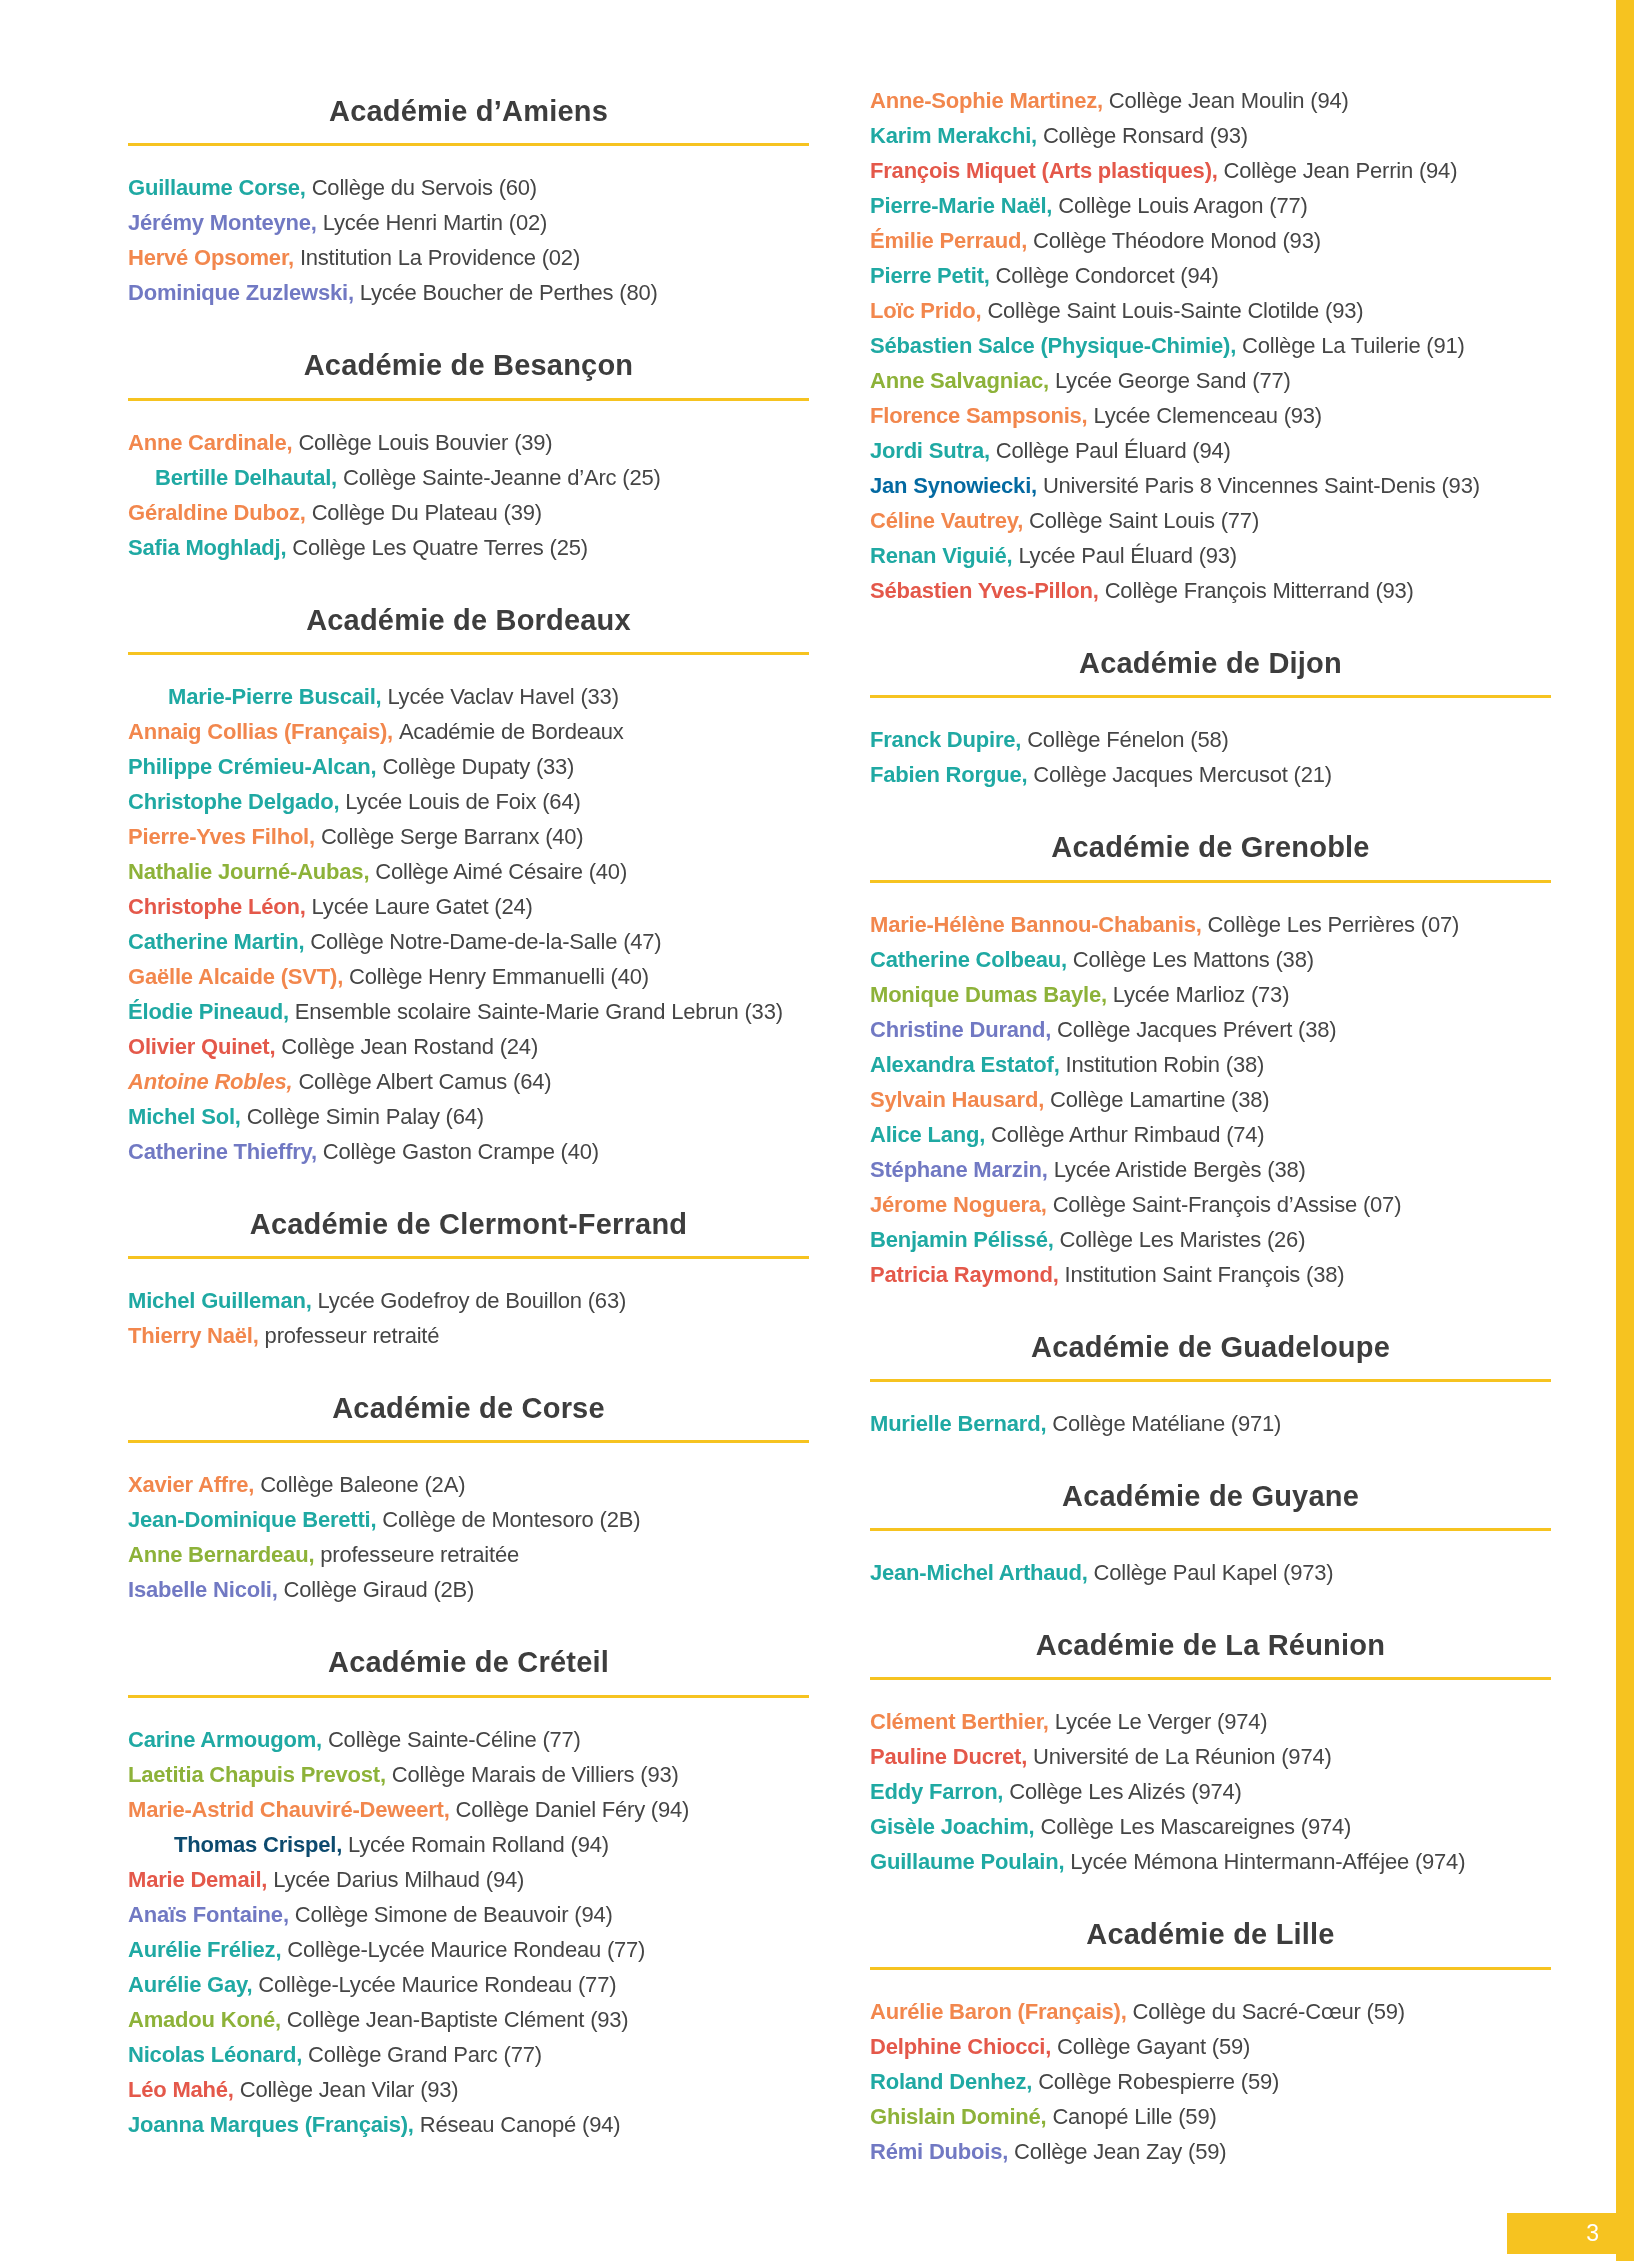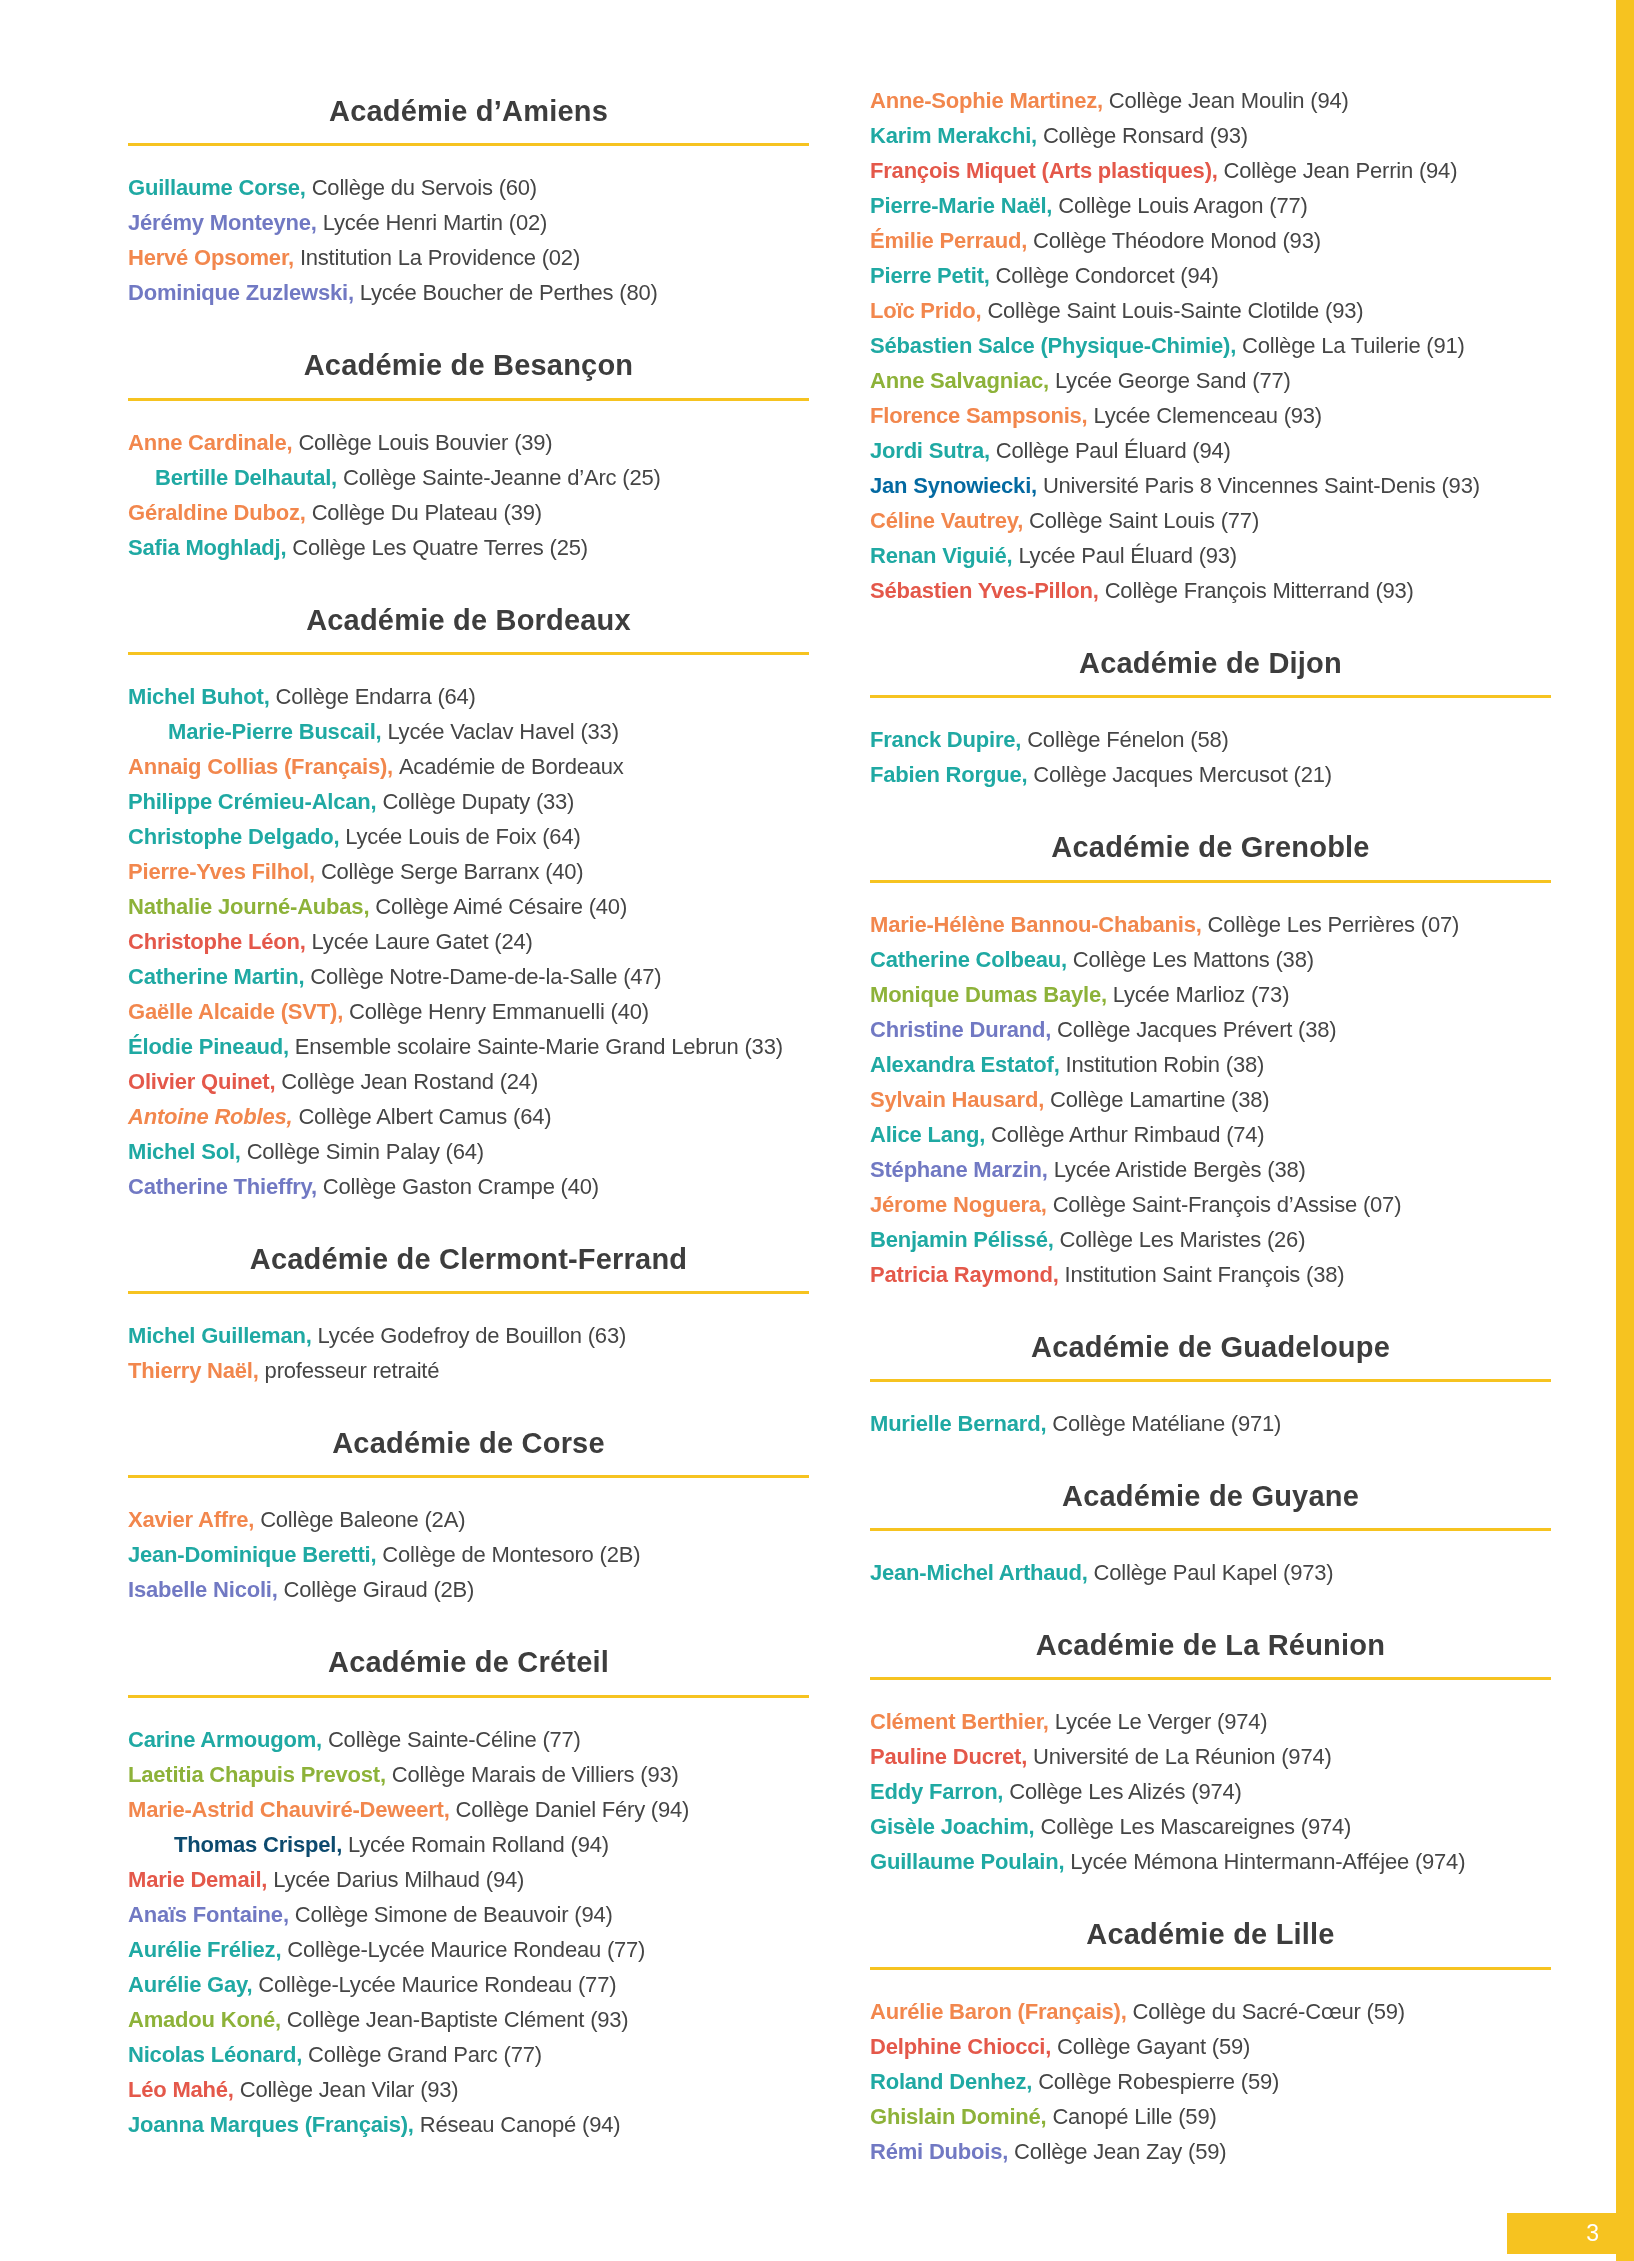--- a/index.html
+++ b/index.html
@@ -82,21 +82,20 @@
         </div>
         <h2 class="section-title">Académie de Besançon</h2>
         <div class="entries">
           <p class="entry"><span class="pname" style="color: rgb(242, 135, 77);">Anne Cardinale, </span><span class="school">Collège Louis Bouvier (39)</span></p>
           <p class="entry"><span class="pname" style="color: rgb(31, 169, 163); margin-left: 27px;">Bertille Delhautal, </span><span class="school">Collège Sainte-Jeanne d’Arc (25)</span></p>
           <p class="entry"><span class="pname" style="color: rgb(242, 135, 77);">Géraldine Duboz, </span><span class="school">Collège Du Plateau (39)</span></p>
           <p class="entry"><span class="pname" style="color: rgb(31, 169, 163);">Safia Moghladj, </span><span class="school">Collège Les Quatre Terres (25)</span></p>
         </div>
         <h2 class="section-title">Académie de Bordeaux</h2>
         <div class="entries">
-          <p class="entry"><span class="pname" style="color: rgb(31, 169, 163);">Michel Buhot, </span><span class="school">Collège Endarra (64)</span></p>
           <p class="entry"><span class="pname" style="color: rgb(31, 169, 163); margin-left: 40px;">Marie-Pierre Buscail, </span><span class="school">Lycée Vaclav Havel (33)</span></p>
           <p class="entry"><span class="pname" style="color: rgb(242, 135, 77);">Annaig Collias (Français), </span><span class="school">Académie de Bordeaux</span></p>
           <p class="entry"><span class="pname" style="color: rgb(31, 169, 163);">Philippe Crémieu-Alcan, </span><span class="school">Collège Dupaty (33)</span></p>
           <p class="entry"><span class="pname" style="color: rgb(31, 169, 163);">Christophe Delgado, </span><span class="school">Lycée Louis de Foix (64)</span></p>
           <p class="entry"><span class="pname" style="color: rgb(242, 135, 77);">Pierre-Yves Filhol, </span><span class="school">Collège Serge Barranx (40)</span></p>
           <p class="entry"><span class="pname" style="color: rgb(141, 178, 57);">Nathalie Journé-Aubas, </span><span class="school">Collège Aimé Césaire (40)</span></p>
           <p class="entry"><span class="pname" style="color: rgb(228, 88, 74);">Christophe Léon, </span><span class="school">Lycée Laure Gatet (24)</span></p>
           <p class="entry"><span class="pname" style="color: rgb(31, 169, 163);">Catherine Martin, </span><span class="school">Collège Notre-Dame-de-la-Salle (47)</span></p>
           <p class="entry"><span class="pname" style="color: rgb(242, 135, 77);">Gaëlle Alcaide (SVT), </span><span class="school">Collège Henry Emmanuelli (40)</span></p>
           <p class="entry"><span class="pname" style="color: rgb(31, 169, 163);">Élodie Pineaud, </span><span class="school">Ensemble scolaire Sainte-Marie Grand Lebrun (33)</span></p>
@@ -107,20 +106,21 @@
         </div>
         <h2 class="section-title">Académie de Clermont-Ferrand</h2>
         <div class="entries">
           <p class="entry"><span class="pname" style="color: rgb(31, 169, 163);">Michel Guilleman, </span><span class="school">Lycée Godefroy de Bouillon (63)</span></p>
           <p class="entry"><span class="pname" style="color: rgb(242, 135, 77);">Thierry Naël, </span><span class="school">professeur retraité</span></p>
         </div>
         <h2 class="section-title">Académie de Corse</h2>
         <div class="entries">
           <p class="entry"><span class="pname" style="color: rgb(242, 135, 77);">Xavier Affre, </span><span class="school">Collège Baleone (2A)</span></p>
           <p class="entry"><span class="pname" style="color: rgb(31, 169, 163);">Jean-Dominique Beretti, </span><span class="school">Collège de Montesoro (2B)</span></p>
+          <p class="entry"><span class="pname" style="color: rgb(141, 178, 57);">Anne Bernardeau, </span><span class="school">professeure retraitée</span></p>
           <p class="entry"><span class="pname" style="color: rgb(113, 121, 195);">Isabelle Nicoli, </span><span class="school">Collège Giraud (2B)</span></p>
         </div>
         <h2 class="section-title">Académie de Créteil</h2>
         <div class="entries">
           <p class="entry"><span class="pname" style="color: rgb(31, 169, 163);">Carine Armougom, </span><span class="school">Collège Sainte-Céline (77)</span></p>
           <p class="entry"><span class="pname" style="color: rgb(141, 178, 57);">Laetitia Chapuis Prevost, </span><span class="school">Collège Marais de Villiers (93)</span></p>
           <p class="entry"><span class="pname" style="color: rgb(242, 135, 77);">Marie-Astrid Chauviré-Deweert, </span><span class="school">Collège Daniel Féry (94)</span></p>
           <p class="entry"><span class="pname" style="color: #0c4a6e; margin-left: 46px;">Thomas Crispel, </span><span class="school">Lycée Romain Rolland (94)</span></p>
           <p class="entry"><span class="pname" style="color: rgb(228, 88, 74);">Marie Demail, </span><span class="school">Lycée Darius Milhaud (94)</span></p>
           <p class="entry"><span class="pname" style="color: rgb(113, 121, 195);">Anaïs Fontaine, </span><span class="school">Collège Simone de Beauvoir (94)</span></p>

